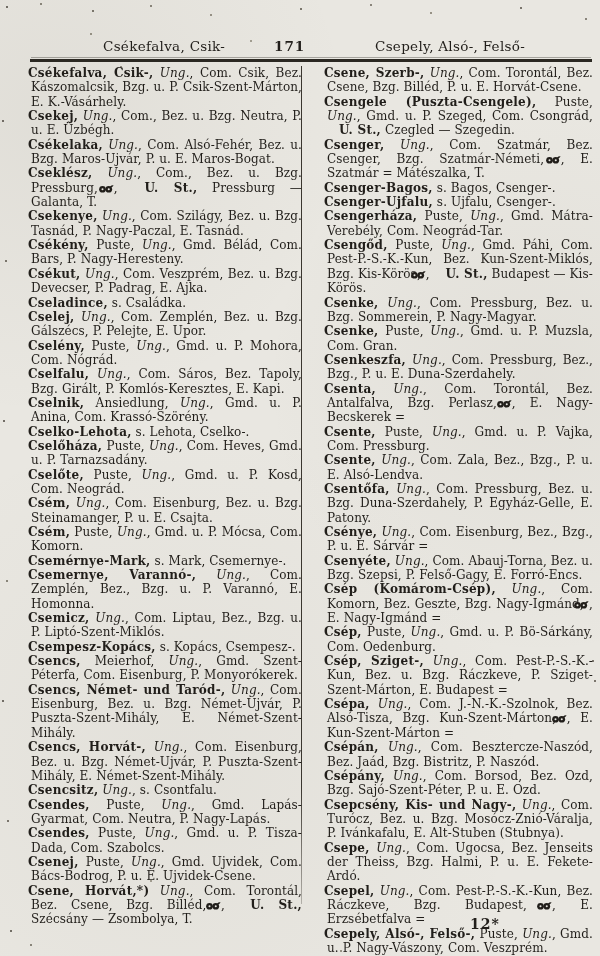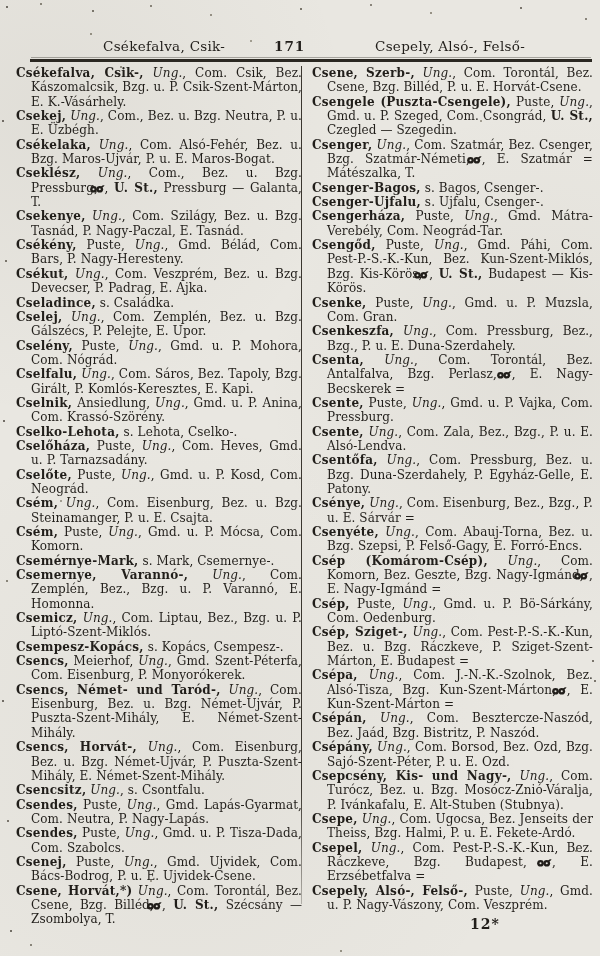--- a/index.html
+++ b/index.html
@@ -51,21 +51,21 @@
   .col{position:absolute;top:66px;}
   #col-left{left:16px;width:286px;}
   #col-right{left:312px;width:281px;}
   p.entry{
     margin:0;
     font-size:12px;line-height:14.35px;
     text-align:justify;
     padding-left:15px;text-indent:-15px;
     letter-spacing:.1px;
   }
-  p.entry b{font-weight:700;letter-spacing:.25px;}
+  p.entry b{font-weight:700;letter-spacing:.25px;margin-left:12px;}
   p.entry i{}
   .horn{display:inline-block;vertical-align:-1px;line-height:0;}
   #signature-mark{
     position:absolute;left:470px;top:916px;
     font-size:14px;font-weight:700;letter-spacing:1px;
   }
   svg.hornsvg{width:16px;height:9px;}
 </style>
 </head>
 <body>
@@ -142,20 +142,21 @@
       <p class="entry"><b>Csenger-Bagos,</b> s. Bagos, Csenger-.</p>
       <p class="entry"><b>Csenger-Ujfalu,</b> s. Ujfalu, Csenger-.</p>
       <p class="entry"><b>Csengerháza,</b> Puste, <i>Ung.</i>, Gmd. Mátra-Verebély, Com. Neográd-Tar.</p>
       <p class="entry"><b>Csengőd,</b> Puste, <i>Ung.</i>, Gmd. Páhi, Com. Pest-P.-S.-K.-Kun, Bez. Kun-Szent-Miklós, Bzg. Kis-Körös, <span class="horn"><svg class="hornsvg" viewBox="0 0 22 12" xmlns="http://www.w3.org/2000/svg" style="display: inline;">
   <circle cx="6.2" cy="7" r="4.6" fill="#211e1a"></circle>
   <circle cx="14.8" cy="7" r="4.6" fill="#211e1a"></circle>
   <circle cx="6.2" cy="7" r="1.4" fill="#e9e7e1"></circle>
   <circle cx="14.8" cy="7" r="1.4" fill="#e9e7e1"></circle>
   <path d="M16.5 3.5 Q19 1 21.5 1.8 Q20 3.6 17.8 4.8 Z" fill="#211e1a"></path>
 </svg></span>, <b>U. St.,</b> Budapest — Kis-Körös.</p>
+      <p class="entry"><b>Csenke,</b> <i>Ung.</i>, Com. Pressburg, Bez. u. Bzg. Sommerein, P. Nagy-Magyar.</p>
       <p class="entry"><b>Csenke,</b> Puste, <i>Ung.</i>, Gmd. u. P. Muzsla, Com. Gran.</p>
       <p class="entry"><b>Csenkeszfa,</b> <i>Ung.</i>, Com. Pressburg, Bez., Bzg., P. u. E. Duna-Szerdahely.</p>
       <p class="entry"><b>Csenta,</b> <i>Ung.</i>, Com. Torontál, Bez. Antalfalva, Bzg. Perlasz, <span class="horn"><svg class="hornsvg" viewBox="0 0 22 12" xmlns="http://www.w3.org/2000/svg" style="display: inline;">
   <circle cx="6.2" cy="7" r="4.6" fill="#211e1a"></circle>
   <circle cx="14.8" cy="7" r="4.6" fill="#211e1a"></circle>
   <circle cx="6.2" cy="7" r="1.4" fill="#e9e7e1"></circle>
   <circle cx="14.8" cy="7" r="1.4" fill="#e9e7e1"></circle>
   <path d="M16.5 3.5 Q19 1 21.5 1.8 Q20 3.6 17.8 4.8 Z" fill="#211e1a"></path>
 </svg></span>, E. Nagy-Becskerek =</p>
       <p class="entry"><b>Csente,</b> Puste, <i>Ung.</i>, Gmd. u. P. Vajka, Com. Pressburg.</p>

